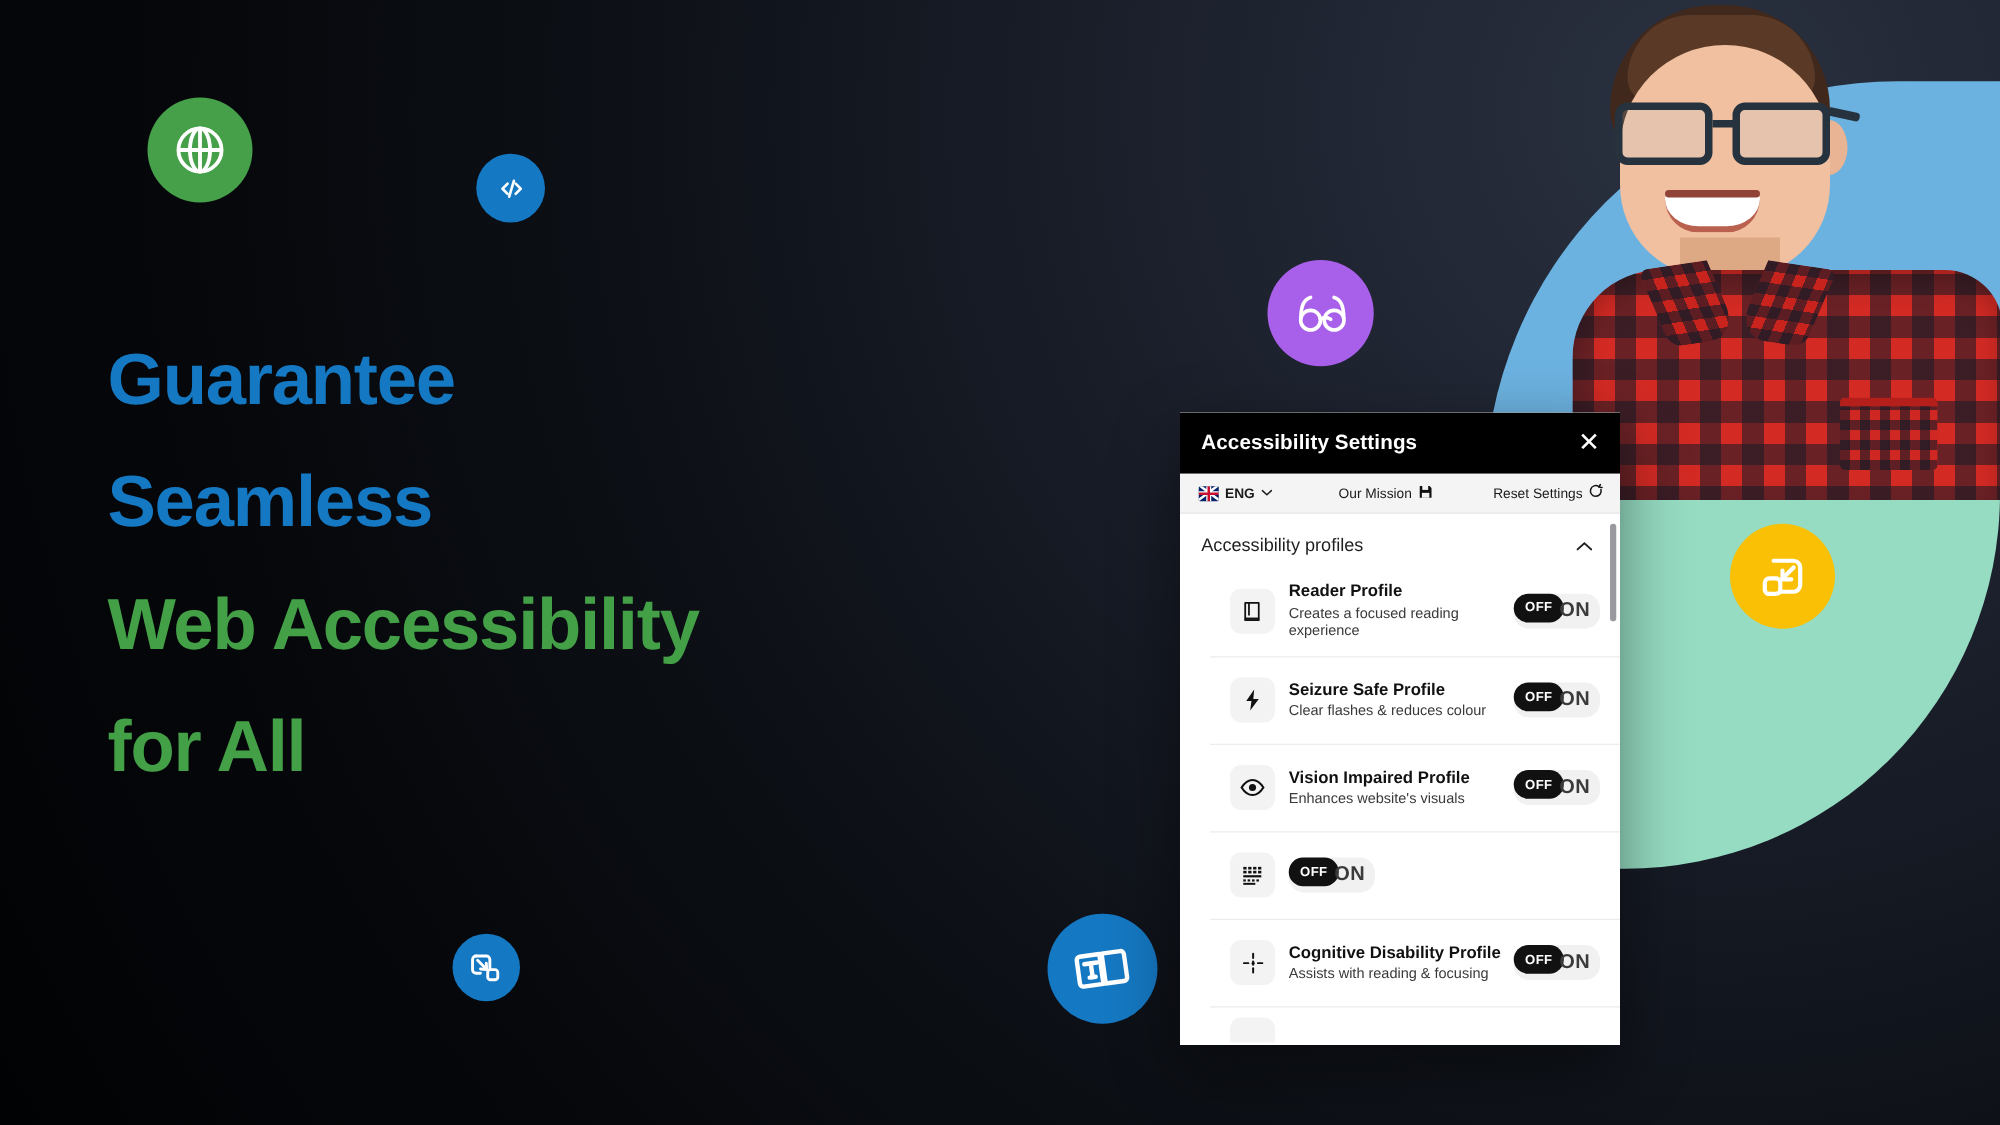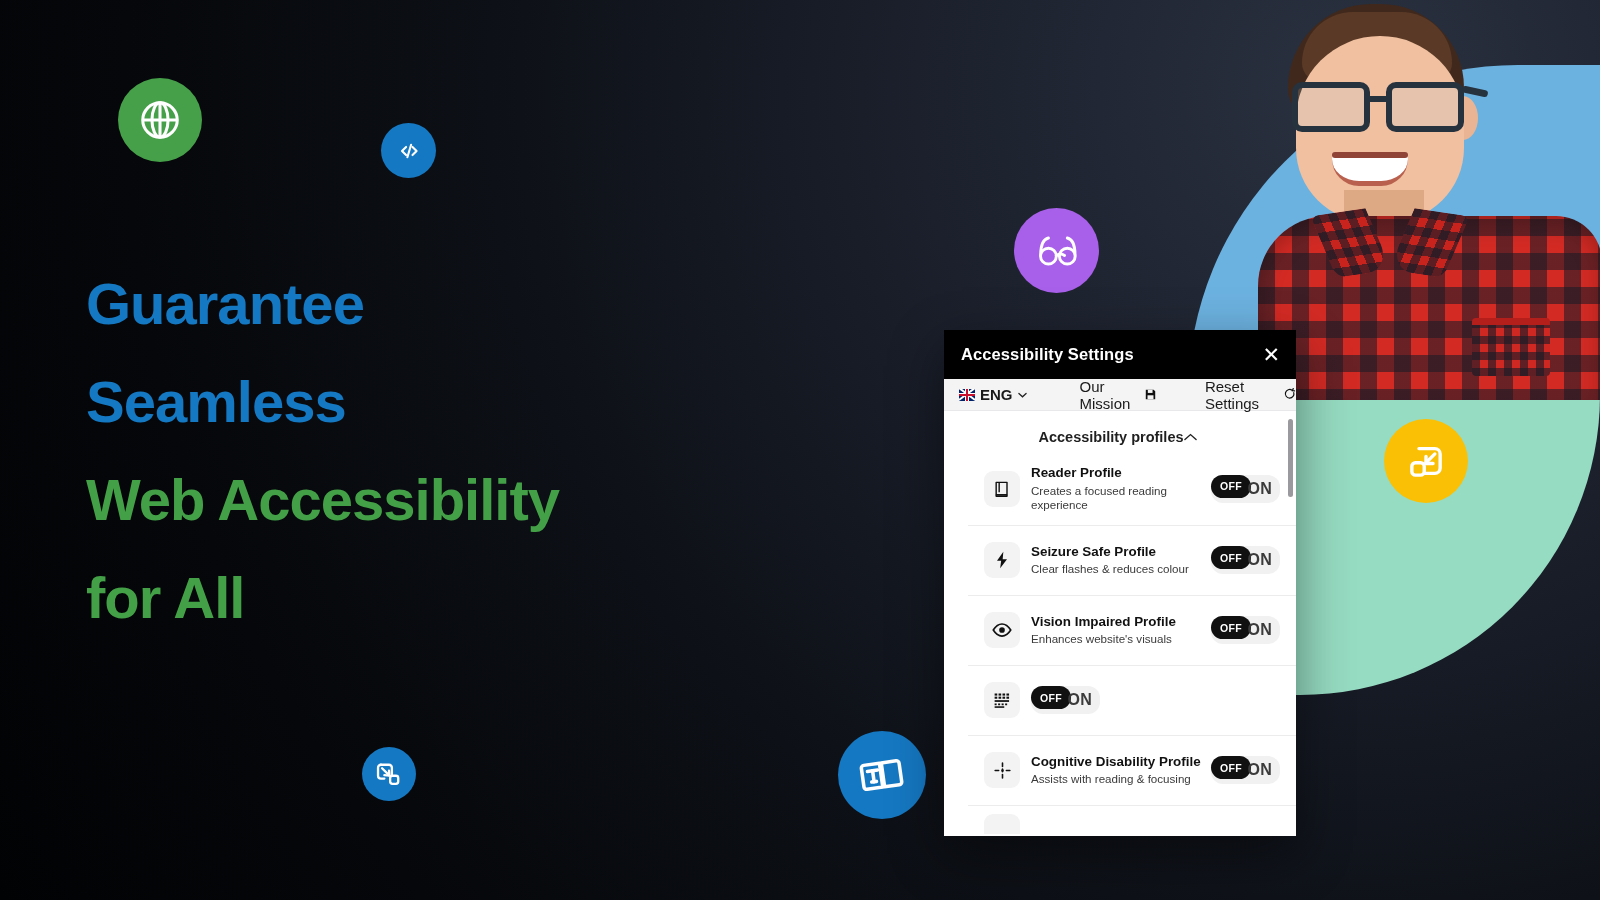--- a/index.html
+++ b/index.html
@@ -168,21 +168,21 @@
     padding: 0 16px 0 17px;
   }
   .w-title { color: #fff; font-size: 16.5px; font-weight: 700; letter-spacing: 0.1px; }
   .w-close { color:#fff; font-size: 21px; line-height: 1; cursor: pointer; font-weight: 300; }
 
   .w-toolbar {
     flex: 0 0 auto;
     height: 32px;
     background: #f4f4f5;
     display: flex; align-items: center;
-    font-size: 15px; color: #1a1a1a;
+    font-size: 11px; color: #1a1a1a;
     border-bottom: 1px solid #e8e8ea;
   }
   .tb-item { display: flex; align-items: center; gap: 5px; cursor: pointer; }
   .tb-lang { padding-left: 15px; font-weight: 700; }
   .tb-mission { margin-left: 53px; }
   .tb-reset { margin-left: 49px; }
   .flag {
     width: 16px; height: 12px; position: relative; display:inline-block;
     background: #012169; border-radius: 1px; overflow: hidden;
   }
@@ -199,23 +199,22 @@
   .w-scroll-track {
     position: absolute; right: 3px; top: 6px; bottom: 6px; width: 5px;
     background: transparent; z-index: 5;
   }
   .w-scroll-thumb {
     position: absolute; right: 3px; top: 8px; width: 5px; height: 78px;
     background: #9a9a9e; border-radius: 3px; z-index: 6; cursor: pointer;
   }
 
   .section-head {
-    display: flex; align-items: center; justify-content: center;
+    display: flex; align-items: center; justify-content: space-between;
     padding: 18px 22px 8px 17px;
-    font-weight: bold;
   }
   .section-head .t { font-size: 14.5px; color: #1f1f1f; }
   .section-head .chev { font-size: 13px; color: #222; transform: rotate(180deg); line-height: 1; }
 
   .profiles { padding: 0 0 0 0; }
   .profile-row {
     display: flex; align-items: center;
     padding: 12px 16px 12px 16px;
     border-bottom: 1px solid #ececec;
     min-height: 70px;

